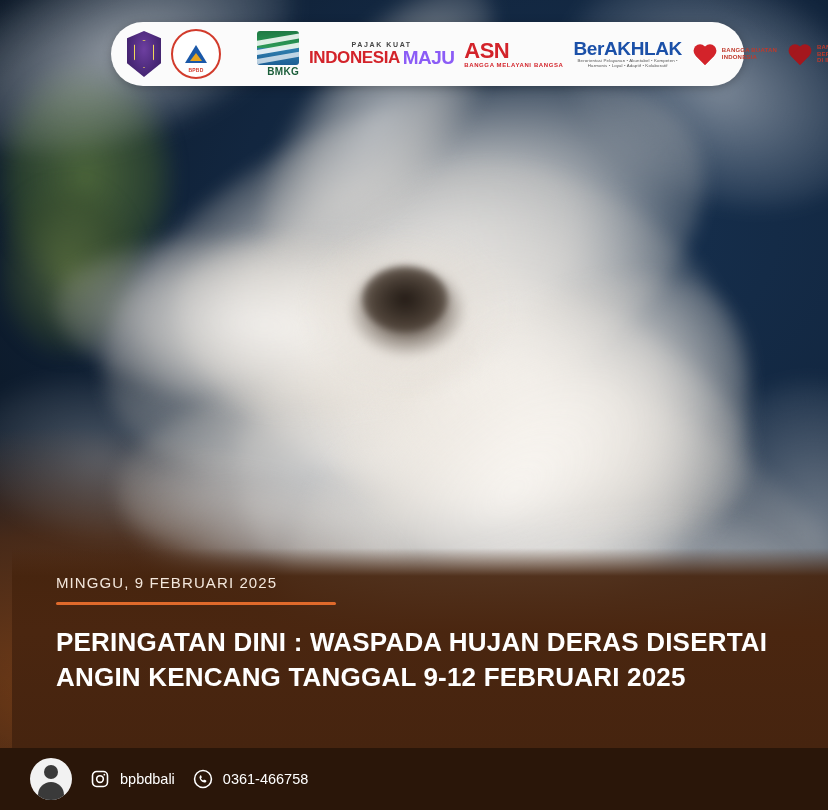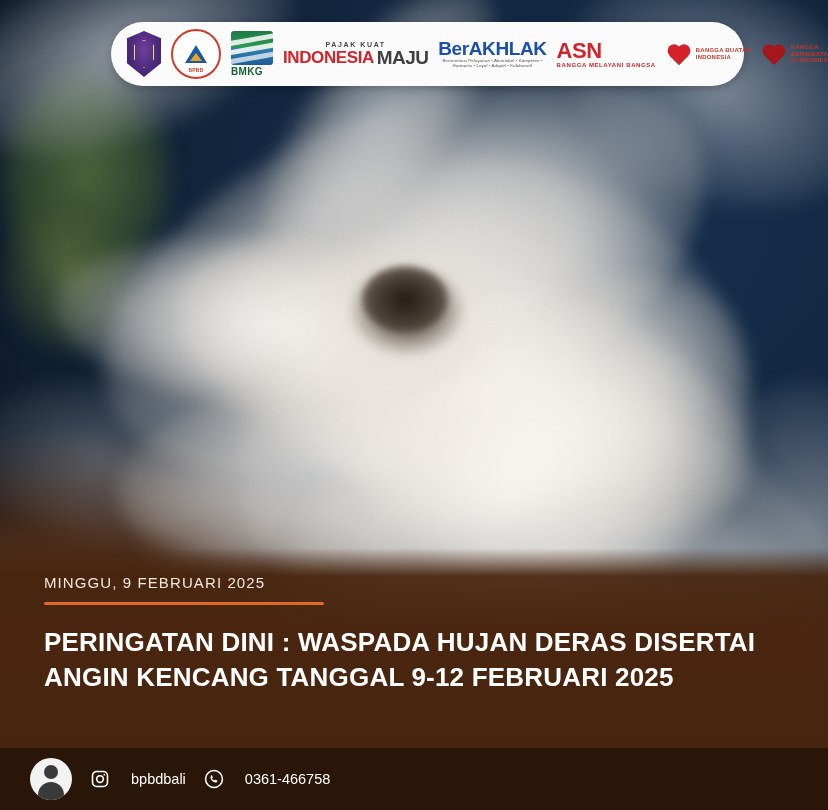--- a/index.html
+++ b/index.html
@@ -164,21 +164,21 @@
     width: 12px; height: 8px;
     background: #e8a41e;
     clip-path: polygon(50% 0%, 100% 100%, 0% 100%);
   }
   .logo-bpbd .lbl {
     position: absolute; bottom: 4px; left: 0; right: 0;
     text-align: center;
     font-size: 5px; font-weight: 700; color: #d23b2c; letter-spacing: .2px;
   }
   .logo-bmkg {
-    display: flex; flex-direction: column; align-items: flex-start; gap: 1px;
+    display: flex; flex-direction: column; align-items: flex-end; gap: 1px; margin-left: 26px;
   }
   .logo-bmkg .sq {
     width: 42px; height: 34px;
     background: linear-gradient(180deg, #1f7a44 0%, #2b9a56 48%, #2f7fae 52%, #1d5f96 100%);
     border-radius: 3px;
     position: relative;
     overflow: hidden;
   }
   .logo-bmkg .sq::before {
     content:"";
@@ -187,21 +187,21 @@
     transform: rotate(-10deg);
     box-shadow: 0 9px 0 rgba(255,255,255,.85), 0 18px 0 rgba(255,255,255,.7);
   }
   .logo-bmkg .txt { font-size: 10px; font-weight: 800; color: #1b5e3a; letter-spacing: .3px; }
   .logo-pajak {
     display: flex; flex-direction: column; align-items: center; line-height: 1;
   }
   .logo-pajak .top { font-size: 7px; font-weight: 700; color: #444; letter-spacing: 1.6px; }
   .logo-pajak .mid { display: flex; align-items: center; gap: 3px; }
   .logo-pajak .ind { font-size: 17px; font-weight: 800; color: #d3232a; letter-spacing: -.4px; }
-  .logo-pajak .maju { font-size: 19px; font-weight: 800; color: #404040; letter-spacing: -.6px; }
+  .logo-pajak .maju { font-size: 19px; font-weight: 800; color: #8b5cf6; letter-spacing: -.6px; }
   .logo-berakhlak {
     display: flex; flex-direction: column; align-items: center; line-height: 1.05;
   }
   .logo-berakhlak .main { font-size: 19px; font-weight: 800; color: #1b50a8; letter-spacing: -.4px; }
   .logo-berakhlak .sub { font-size: 4.4px; color: #555; letter-spacing: .1px; max-width: 104px; text-align: center; }
   .logo-asn {
     display: flex; flex-direction: column; align-items: flex-start; line-height: 1;
   }
   .logo-asn .main { font-size: 22px; font-weight: 800; color: #d3232a; letter-spacing: -.5px; }
   .logo-asn .sub { font-size: 6px; font-weight: 700; color: #d3232a; letter-spacing: .6px; }
@@ -223,21 +223,21 @@
   .heart::before { left: 13px; transform: rotate(-45deg); transform-origin: 0 100%; }
   .heart::after  { left: 0;   transform: rotate(45deg);  transform-origin: 100% 100%; }
   .heart.dark::before, .heart.dark::after { background: #a4171d; }
   .logo-bangga .cap, .logo-wisata .cap {
     font-size: 6px; font-weight: 800; color: #c0392b; line-height: 1.15; letter-spacing: .2px;
   }
 
   
   .caption {
     position: absolute;
-    left: 0; right: 0; bottom: 62px;
+    left: 12px; right: 0; bottom: 62px;
     height: 200px;
     background: linear-gradient(180deg, rgba(70,36,14,0.0) 0%, rgba(70,36,14,0.92) 14%, #4a2610 42%, #46240f 100%);
     padding: 26px 44px 0 44px;
     box-sizing: border-box;
   }
   .cap-date {
     color: #f3e7dc;
     font-size: 15px;
     letter-spacing: 1.1px;
     font-weight: 400;
@@ -283,21 +283,21 @@
     width: 14px; height: 14px; border-radius: 50%;
     background: #3a3a3a; transform: translateX(-50%);
   }
   .avatar::after {
     content: "";
     position: absolute; left: 50%; top: 24px;
     width: 26px; height: 18px; border-radius: 13px 13px 0 0;
     background: #3a3a3a; transform: translateX(-50%);
   }
   .contact {
-    display: flex; align-items: center; gap: 20px;
+    display: flex; align-items: center; gap: 9px;
     color: #ffffff;
     font-size: 14.5px;
     white-space: nowrap;
   }
   .cicon {
     width: 22px; height: 22px;
     flex: 0 0 auto;
     display: flex; align-items: center; justify-content: center;
   }
   .cicon svg { display: block; }
@@ -358,30 +358,30 @@
       <div class="logo-pajak">
         <div class="top">PAJAK KUAT</div>
         <div class="mid">
           <span class="ind">INDONESIA</span>
           <span class="maju">MAJU</span>
         </div>
       </div>
     </div>
 
     <div class="logo-cell">
+      <div class="logo-asn">
+        <div class="main">ASN</div>
+        <div class="sub">BANGGA MELAYANI BANGSA</div>
+      </div>
+    </div>
+
+    <div class="logo-cell">
       <div class="logo-berakhlak">
         <div class="main">BerAKHLAK</div>
         <div class="sub">Berorientasi Pelayanan • Akuntabel • Kompeten • Harmonis • Loyal • Adaptif • Kolaboratif</div>
-      </div>
-    </div>
-
-    <div class="logo-cell">
-      <div class="logo-asn">
-        <div class="main">ASN</div>
-        <div class="sub">BANGGA MELAYANI BANGSA</div>
       </div>
     </div>
 
     <div class="logo-cell">
       <div class="logo-bangga">
         <div class="heart"></div>
         <div class="cap">
           <div>BANGGA BUATAN</div>
           <div>INDONESIA</div>
         </div>

